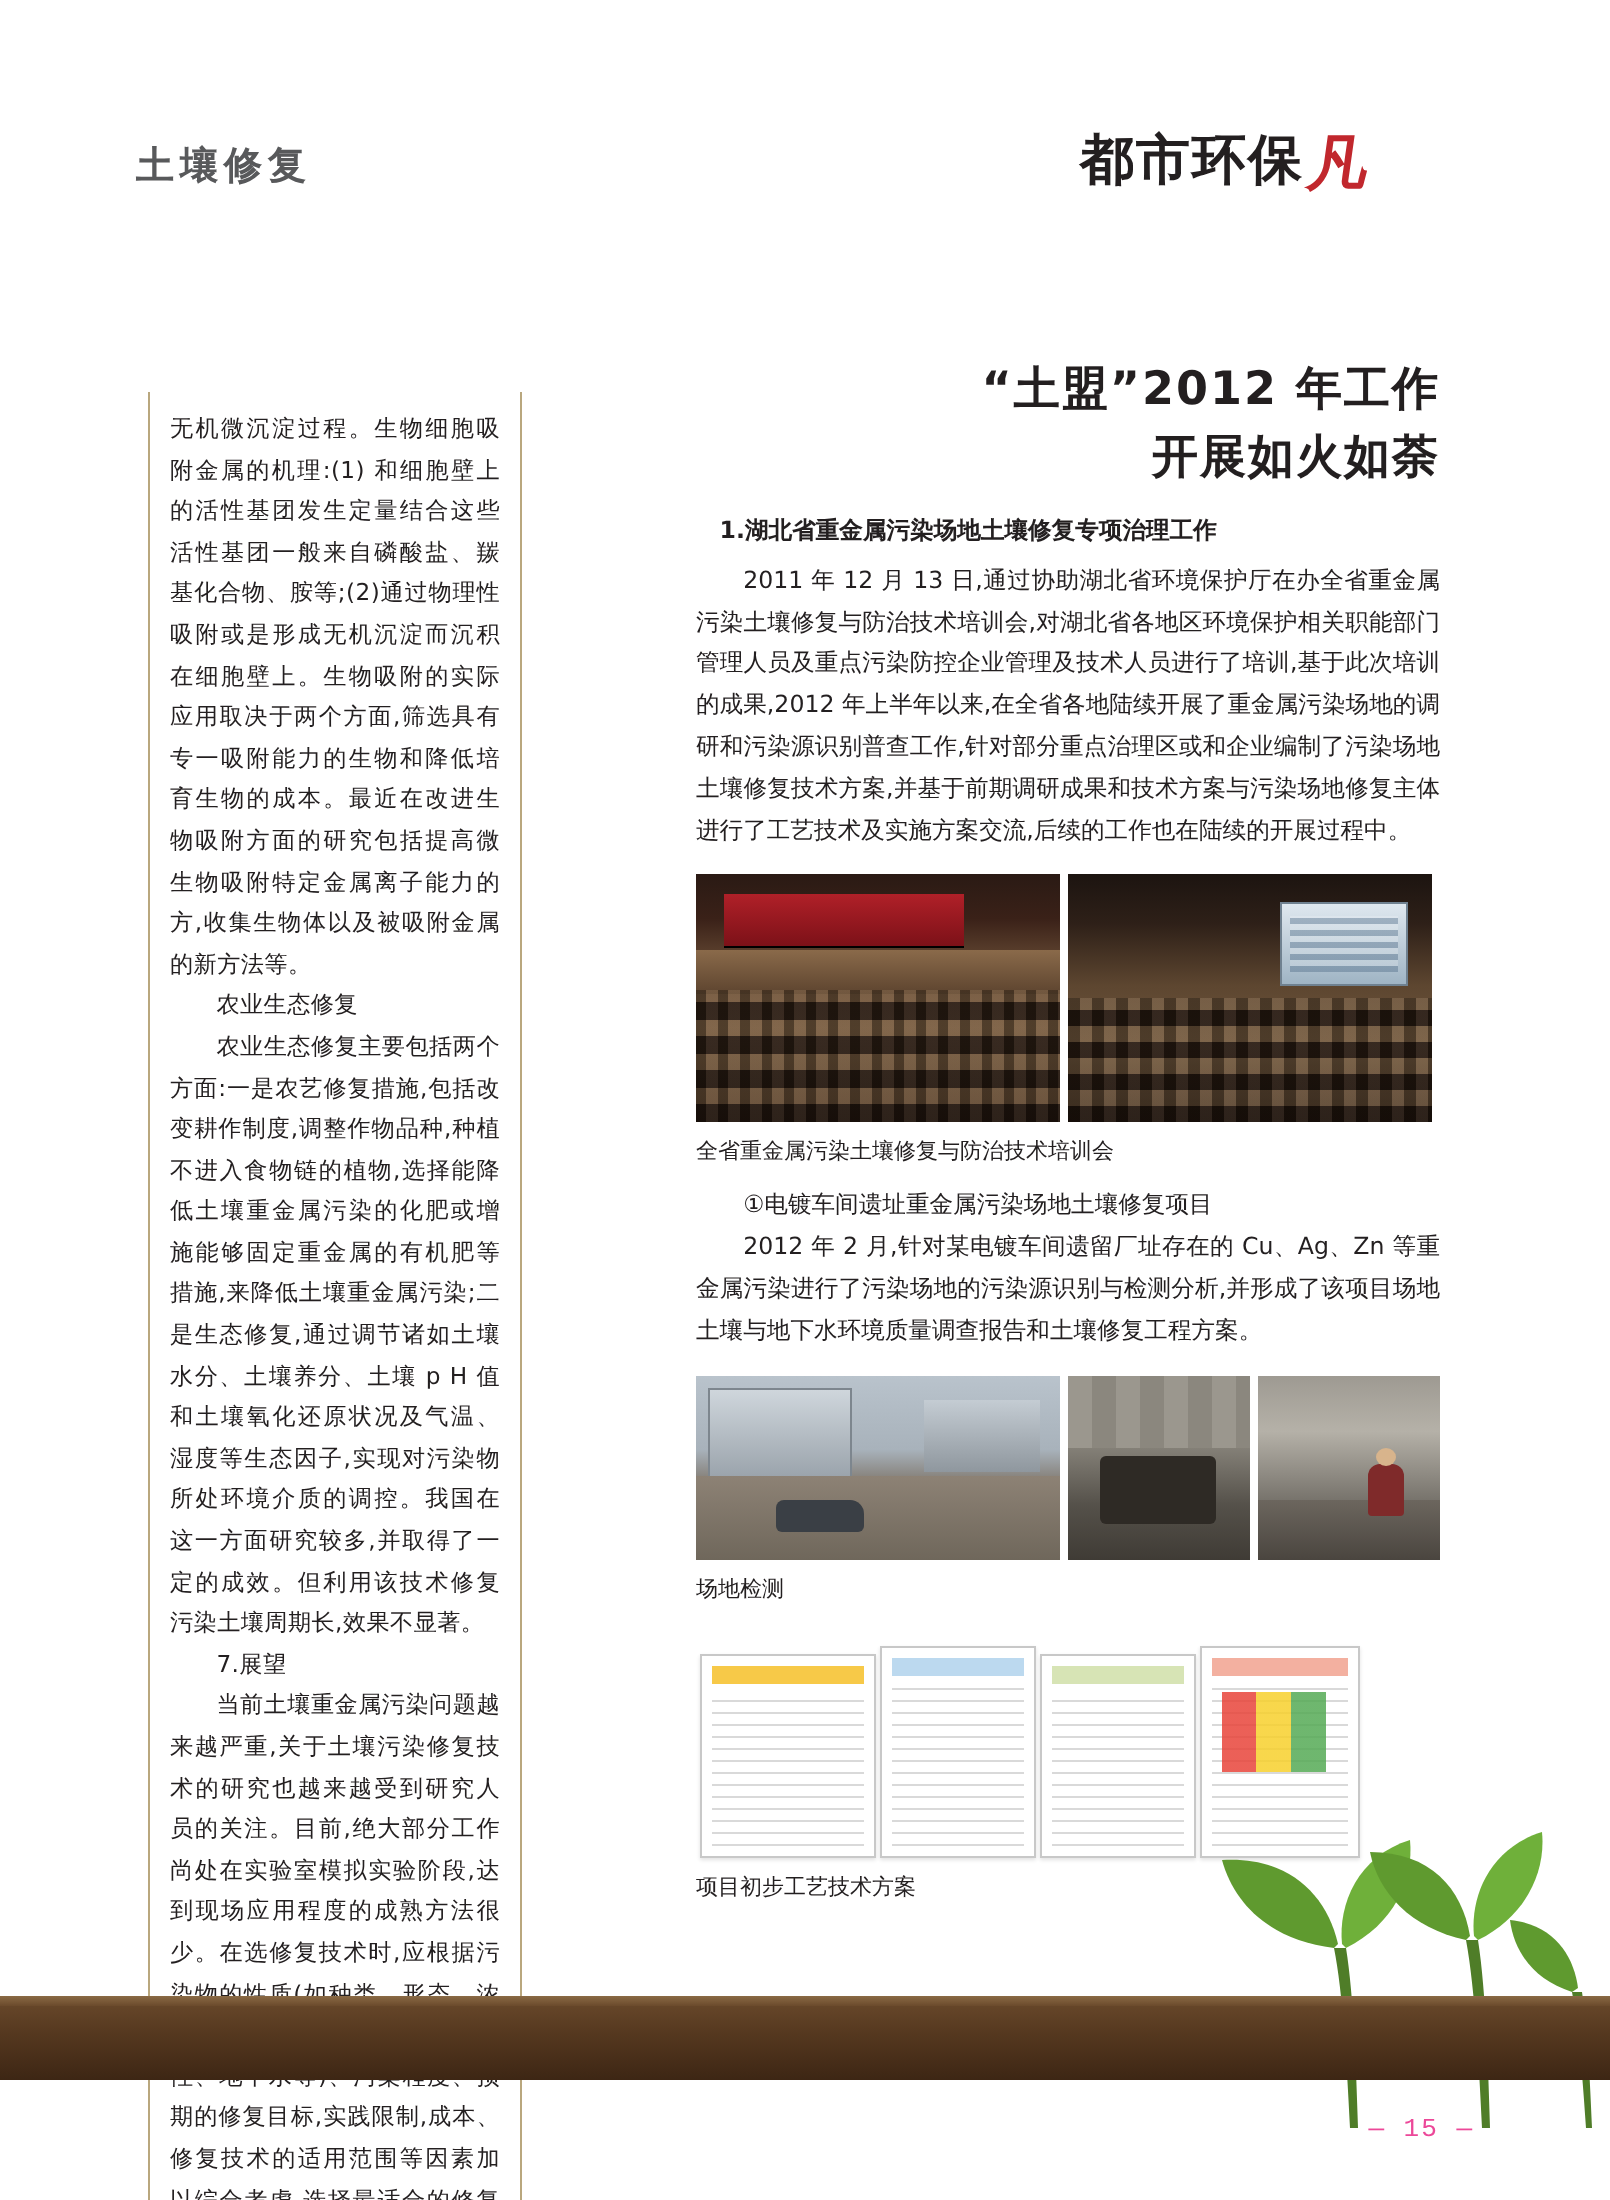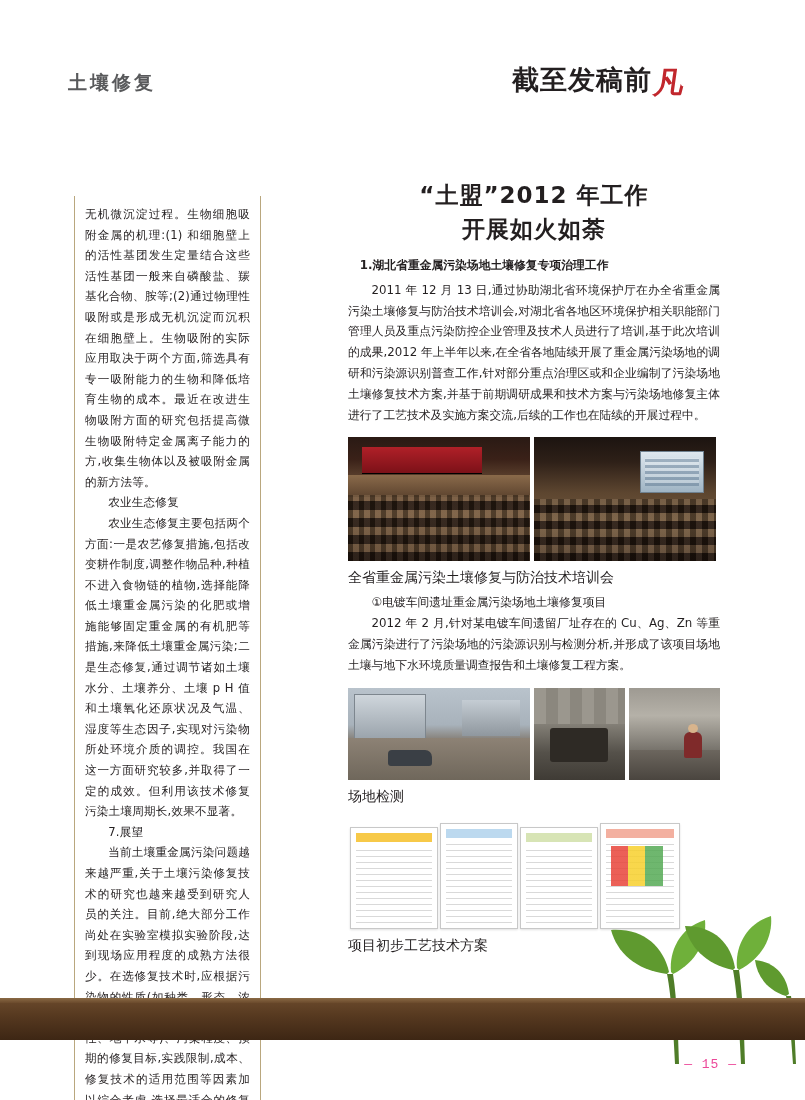--- a/index.html
+++ b/index.html
@@ -79,21 +79,21 @@
     text-align: left;
     margin-top: 10px;
   }
 
   .col-right {
     position: absolute;
     left: 348px; top: 178px;
     width: 372px;
   }
   .title {
-    text-align: center;
+    text-align: right;
     font-family: "DejaVu Sans", sans-serif;
     font-weight: bold;
     font-size: 23px;
     line-height: 34px;
     color: #231f20;
     letter-spacing: 1px;
   }
   .col-right p {
     margin: 0;
     font-family: "DejaVu Sans", sans-serif;
@@ -103,22 +103,22 @@
     text-justify: inter-ideograph;
   }
   .col-right p.indent { text-indent: 2em; }
   .col-right p.bold {
     font-weight: bold;
     margin-top: 9px;
     margin-bottom: 4px;
     text-indent: 1em;
   }
   .caption {
-    font-family: Liberation Sans, sans-serif;
-    font-size: 14px;
+    font-family: Liberation Mono, monospace;
+    font-size: 11px;
     line-height: 18px;
     margin: 7px 0 6px 0;
     color: #231f20;
   }
 
   
   .photo-row {
     display: flex;
     gap: 4px;
     margin-top: 12px;
@@ -292,21 +292,21 @@
   }
 </style>
 </head>
 <body>
 
 <div class="page">
 
   <div class="hdr">
     <div class="hdr-left">土壤修复</div>
     <div class="hdr-right">
-      <span class="brand">截至发稿前</span>
+      <span class="brand">都市环保</span>
       <span class="mark">凡</span>
     </div>
   </div>
 
   <div class="col-left">
     <p>无机微沉淀过程。生物细胞吸附金属的机理:(1) 和细胞壁上的活性基团发生定量结合这些活性基团一般来自磷酸盐、羰基化合物、胺等;(2)通过物理性吸附或是形成无机沉淀而沉积在细胞壁上。生物吸附的实际应用取决于两个方面,筛选具有专一吸附能力的生物和降低培育生物的成本。最近在改进生物吸附方面的研究包括提高微生物吸附特定金属离子能力的方,收集生物体以及被吸附金属的新方法等。</p>
     <p class="indent">农业生态修复</p>
     <p class="indent">农业生态修复主要包括两个方面:一是农艺修复措施,包括改变耕作制度,调整作物品种,种植不进入食物链的植物,选择能降低土壤重金属污染的化肥或增施能够固定重金属的有机肥等措施,来降低土壤重金属污染;二是生态修复,通过调节诸如土壤水分、土壤养分、土壤 p H 值和土壤氧化还原状况及气温、湿度等生态因子,实现对污染物所处环境介质的调控。我国在这一方面研究较多,并取得了一定的成效。但利用该技术修复污染土壤周期长,效果不显著。</p>
     <p class="indent">7.展望</p>
     <p class="indent">当前土壤重金属污染问题越来越严重,关于土壤污染修复技术的研究也越来越受到研究人员的关注。目前,绝大部分工作尚处在实验室模拟实验阶段,达到现场应用程度的成熟方法很少。在选修复技术时,应根据污染物的性质(如种类、形态、浓度等)、土壤条件(如 p H、渗透性、地下水等)、污染程度、预期的修复目标,实践限制,成本、修复技术的适用范围等因素加以综合考虑,选择最适合的修复技术或其组合,达到高效,低耗的双重效果。</p>

